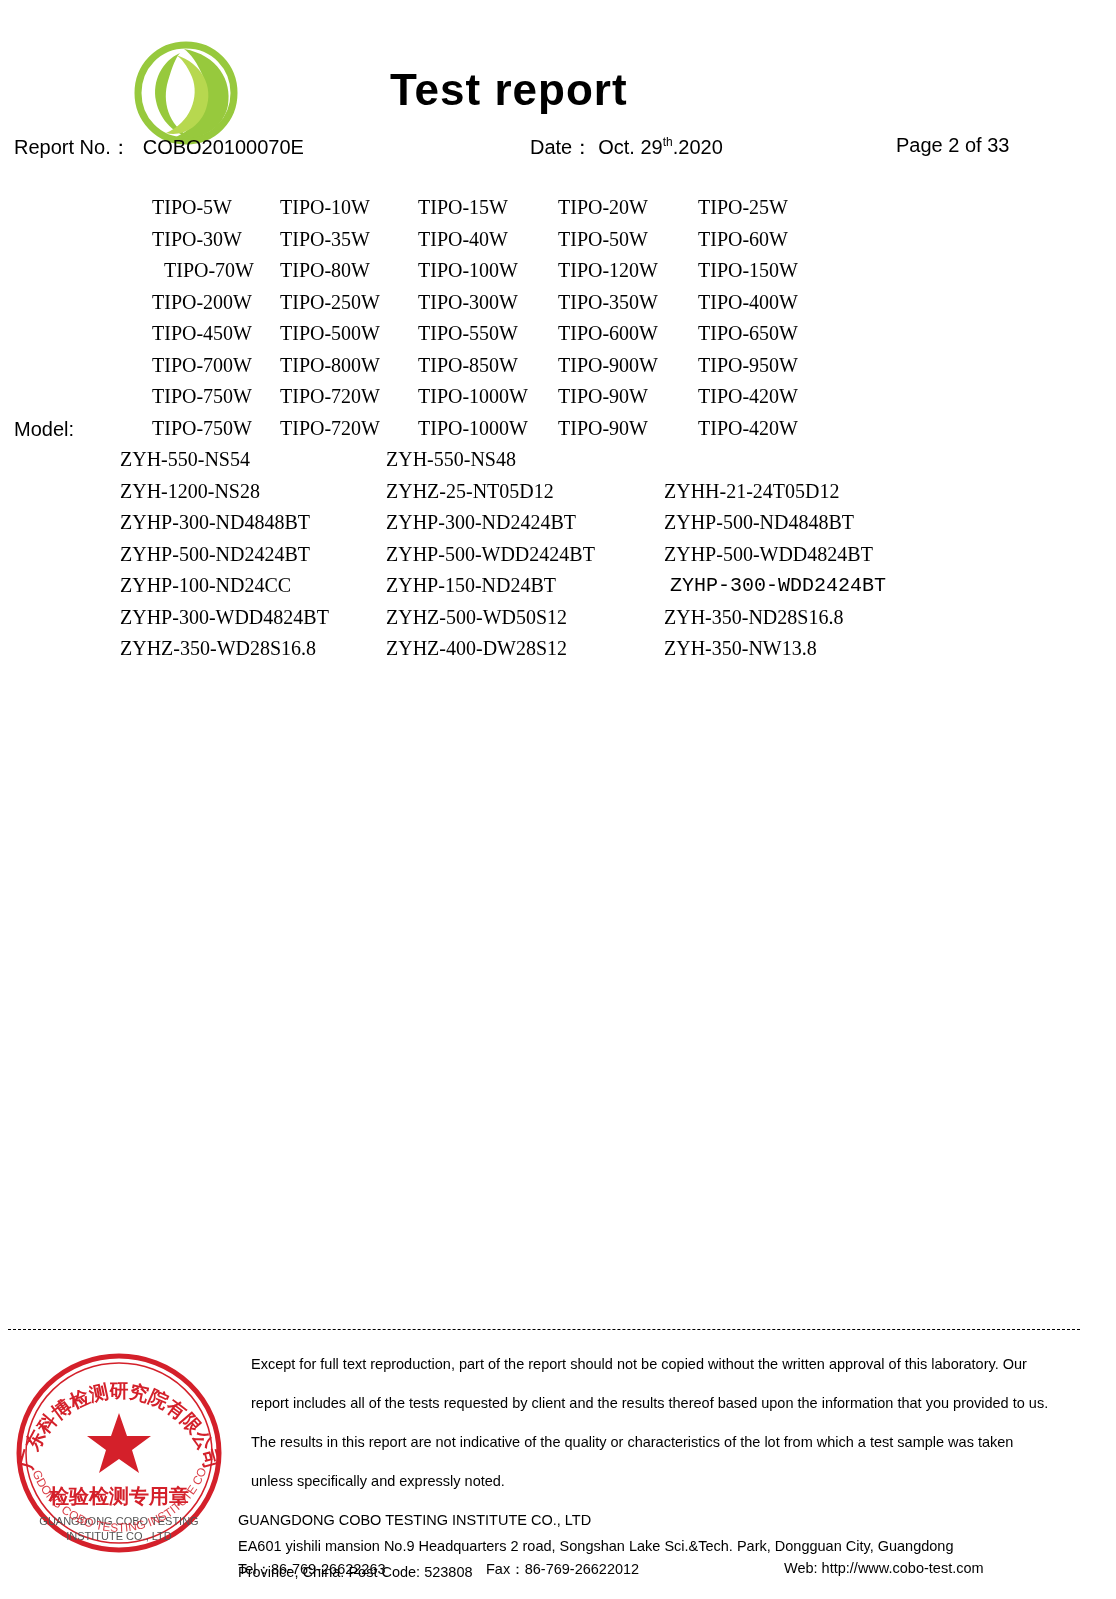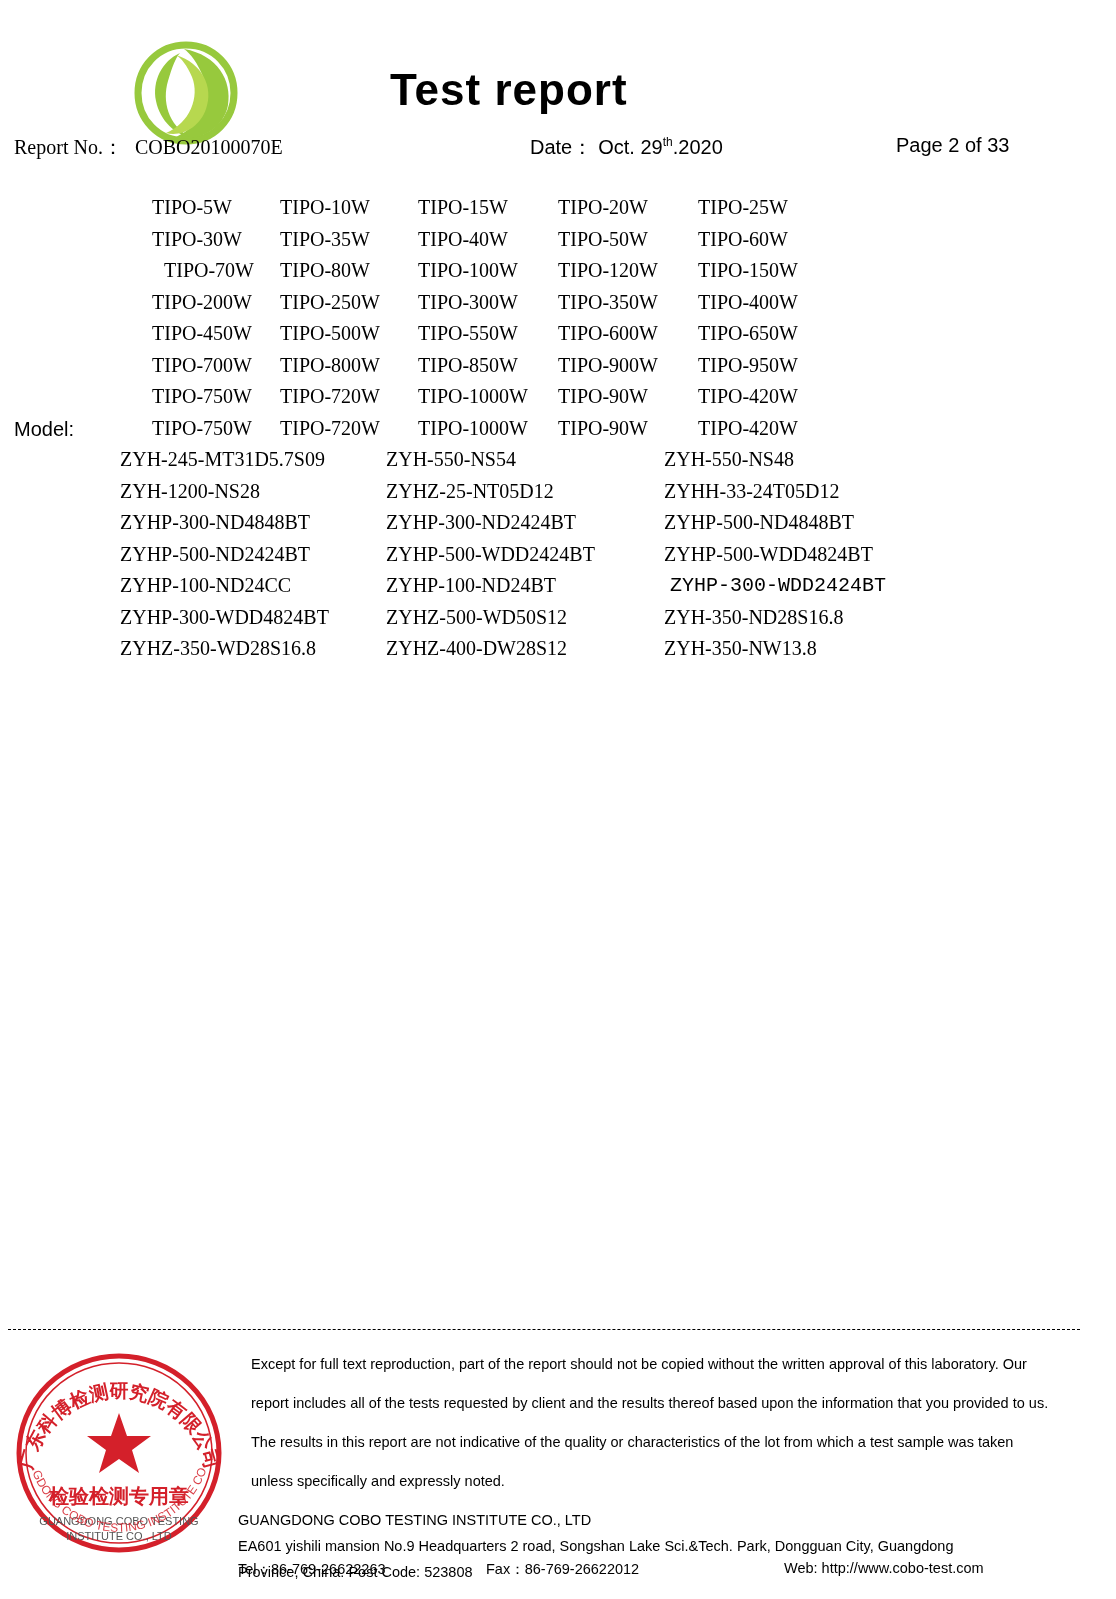--- a/index.html
+++ b/index.html
@@ -56,21 +56,20 @@
     top: 134px;
     width: 1116px;
     height: 36px;
     font-size: 20px;
   }
   .meta-report {
     position: absolute;
     left: 14px;
     top: 0;
     white-space: nowrap;
-    font-family: Liberation Serif, serif;
   }
   .meta-report .label { }
   .meta-report .value { margin-left: 12px; }
   .meta-date {
     position: absolute;
     left: 530px;
     top: 0;
     white-space: nowrap;
   }
   .meta-date .value { margin-left: 6px; }
@@ -240,46 +239,45 @@
 
     <div class="grid5">
       <div class="cell">TIPO-750W</div>
       <div class="cell">TIPO-720W</div>
       <div class="cell">TIPO-1000W</div>
       <div class="cell">TIPO-90W</div>
       <div class="cell">TIPO-420W</div>
     </div>
 
     <div class="grid3">
-      <div class="cell">ZYH-245-MT31D5.7S09</div>
       <div class="cell">ZYH-550-NS54</div>
       <div class="cell">ZYH-550-NS48</div>
     </div>
 
     <div class="grid3">
       <div class="cell">ZYH-1200-NS28</div>
       <div class="cell">ZYHZ-25-NT05D12</div>
-      <div class="cell">ZYHH-33-24T05D12</div>
+      <div class="cell">ZYHH-21-24T05D12</div>
     </div>
 
     <div class="grid3">
       <div class="cell">ZYHP-300-ND4848BT</div>
       <div class="cell">ZYHP-300-ND2424BT</div>
       <div class="cell">ZYHP-500-ND4848BT</div>
     </div>
 
     <div class="grid3">
       <div class="cell">ZYHP-500-ND2424BT</div>
       <div class="cell">ZYHP-500-WDD2424BT</div>
       <div class="cell">ZYHP-500-WDD4824BT</div>
     </div>
 
     <div class="grid3">
       <div class="cell">ZYHP-100-ND24CC</div>
-      <div class="cell">ZYHP-100-ND24BT</div>
+      <div class="cell">ZYHP-150-ND24BT</div>
       <div class="cell indent">ZYHP-300-WDD2424BT</div>
     </div>
 
     <div class="grid3">
       <div class="cell">ZYHP-300-WDD4824BT</div>
       <div class="cell">ZYHZ-500-WD50S12</div>
       <div class="cell">ZYH-350-ND28S16.8</div>
     </div>
 
     <div class="grid3">

